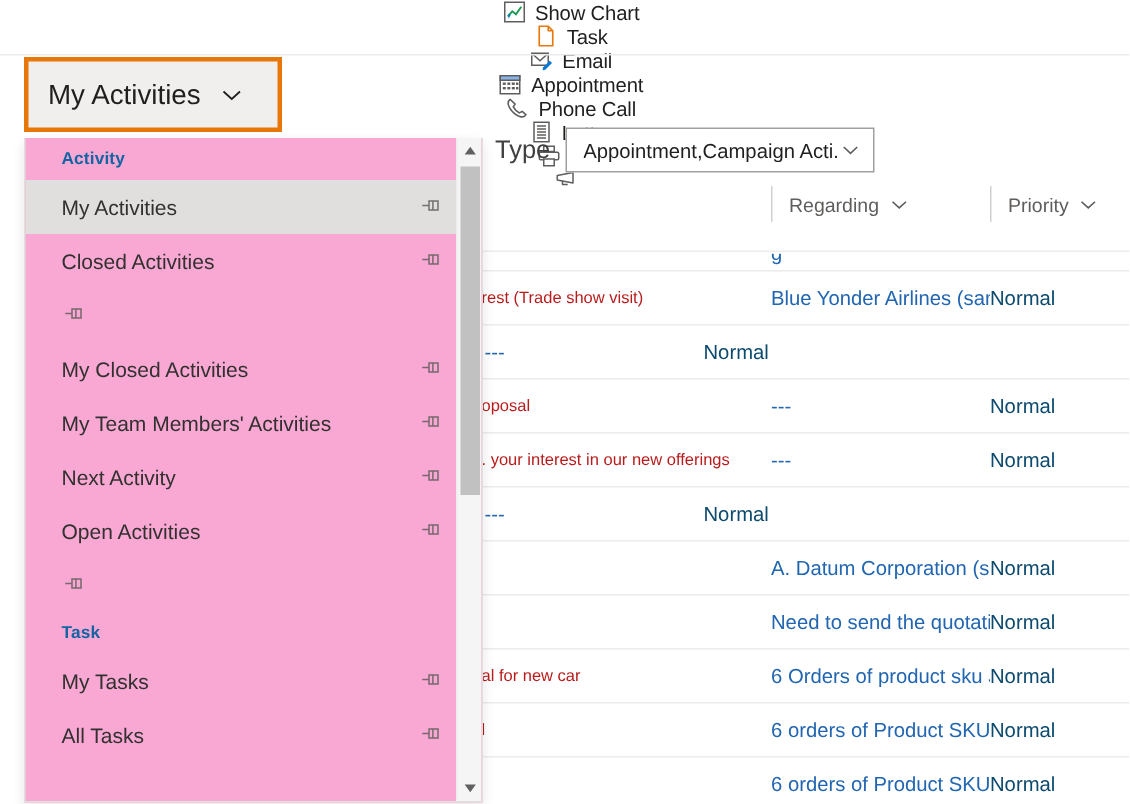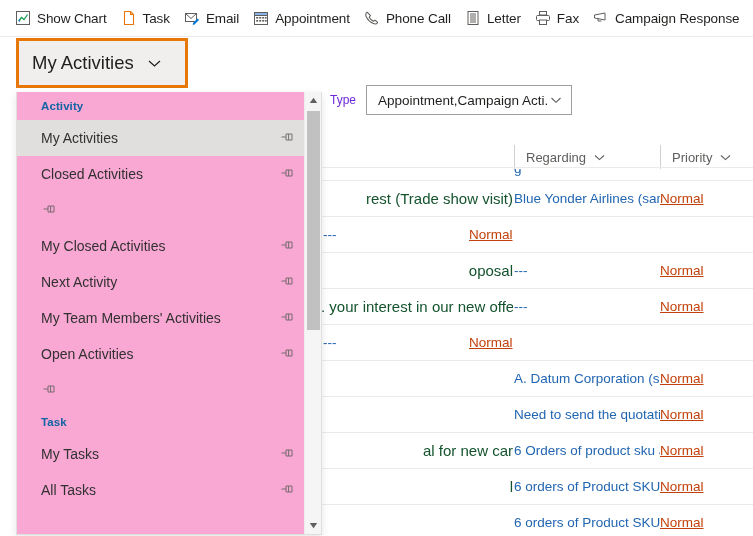--- a/index.html
+++ b/index.html
@@ -21,20 +21,21 @@
   .commandbar {
     position: absolute;
     left: 0; top: 0;
     width: 753px;
     height: 36px;
     background: #ffffff;
     display: flex;
     align-items: center;
     padding-left: 8px;
     box-sizing: border-box;
+    flex-direction: column;
   }
   .cmd {
     display: flex;
     align-items: center;
     height: 30px;
     padding: 0 7px;
     white-space: nowrap;
     cursor: pointer;
   }
   .cmd .cmd-ico {
@@ -172,22 +173,22 @@
 
   
   .typebar {
     position: absolute;
     left: 330px; top: 84px;
     display: flex;
     align-items: center;
     height: 32px;
   }
   .typebar .tb-label {
-    font-size: 12px;
-    color: #6d28d9;
+    font-size: 17px;
+    color: #404040;
     margin-right: 10px;
   }
   .typedd {
     width: 206px;
     height: 30px;
     border: 1px solid #a19f9d;
     background: #ffffff;
     box-sizing: border-box;
     display: flex;
     align-items: center;
@@ -199,21 +200,21 @@
     font-size: 13.5px;
     color: #201f1e;
     white-space: nowrap;
     overflow: hidden;
   }
   .typedd .td-caret { flex: 0 0 14px; display: inline-flex; align-items: center; }
 
   
   .gridhead {
     position: absolute;
-    left: 322px; top: 141px;
+    left: 322px; top: 120px;
     width: 431px;
     height: 32px;
     display: flex;
     align-items: center;
     text-align: right;
   }
   .gh-cell {
     display: flex;
     align-items: center;
     height: 24px;
@@ -258,42 +259,40 @@
     height: 36px;
     display: flex;
     align-items: center;
     border-bottom: 1px solid #edebe9;
     box-sizing: border-box;
     cursor: pointer;
   }
   .c-subject {
     flex: 0 0 192px;
     width: 192px;
-    font-size: 15px;
-    color: #14532d;
+    font-size: 11px;
+    color: #b91c1c;
     white-space: nowrap;
     overflow: hidden;
     margin-left: -1px;
-    text-align: right;
   }
   .c-regarding {
     flex: 0 0 146px;
     width: 146px;
     font-size: 13.5px;
     color: #2266b2;
     white-space: nowrap;
     overflow: hidden;
     padding-left: 1px;
   }
   .c-priority {
     flex: 0 0 auto;
     font-size: 13.5px;
-    color: #c2410c;
-    white-space: nowrap;
-    text-decoration: underline;
+    color: #0c4a6e;
+    white-space: nowrap;
   }
 </style>
 </head>
 <body>
 
 <div class="commandbar">
 
   <div class="cmd">
     <span class="cmd-ico">
       <svg width="16" height="16" viewBox="0 0 16 16">
@@ -383,21 +382,20 @@
     <span class="cmd-label">Fax</span>
   </div>
 
   <div class="cmd">
     <span class="cmd-ico">
       <svg width="16" height="16" viewBox="0 0 16 16">
         <path d="M1.5 5 L12 3 L12 10 L1.5 8 Z" fill="none" stroke="#605e5c" stroke-width="1" stroke-linejoin="round"></path>
         <path d="M5 8.5 L5 11 L8.5 11" fill="none" stroke="#605e5c" stroke-width="1" stroke-linejoin="round"></path>
       </svg>
     </span>
-    <span class="cmd-label">Campaign Response</span>
   </div>
 
 </div>
 <div class="cb-divider"></div>
 
 <div class="viewsel">
   <span class="vs-label">My Activities</span>
   <span class="vs-caret">
     <svg width="17" height="17" viewBox="0 0 17 17">
       <polyline points="3,6 8.5,11 14,6" fill="none" stroke="#201f1e" stroke-width="1.2"></polyline>
@@ -457,34 +455,34 @@
             <g fill="none" stroke="#605e5c" stroke-width="1">
               <path d="M7 4 h6 v6 h-6 z"></path>
               <path d="M9.6 4 v6"></path>
               <line x1="2.5" y1="7" x2="7" y2="7"></line>
             </g>
           </svg>
       </span>
     </div>
 
     <div class="fly-item">
+      <span class="fi-label">My Team Members' Activities</span>
+      <span class="fi-pin">
+        <svg width="16" height="16" viewBox="0 0 16 16">
+            <g fill="none" stroke="#605e5c" stroke-width="1">
+              <path d="M7 4 h6 v6 h-6 z"></path>
+              <path d="M9.6 4 v6"></path>
+              <line x1="2.5" y1="7" x2="7" y2="7"></line>
+            </g>
+          </svg>
+      </span>
+    </div>
+
+    <div class="fly-item">
       <span class="fi-label">Next Activity</span>
-      <span class="fi-pin">
-        <svg width="16" height="16" viewBox="0 0 16 16">
-            <g fill="none" stroke="#605e5c" stroke-width="1">
-              <path d="M7 4 h6 v6 h-6 z"></path>
-              <path d="M9.6 4 v6"></path>
-              <line x1="2.5" y1="7" x2="7" y2="7"></line>
-            </g>
-          </svg>
-      </span>
-    </div>
-
-    <div class="fly-item">
-      <span class="fi-label">My Team Members' Activities</span>
       <span class="fi-pin">
         <svg width="16" height="16" viewBox="0 0 16 16">
             <g fill="none" stroke="#605e5c" stroke-width="1">
               <path d="M7 4 h6 v6 h-6 z"></path>
               <path d="M9.6 4 v6"></path>
               <line x1="2.5" y1="7" x2="7" y2="7"></line>
             </g>
           </svg>
       </span>
     </div>

